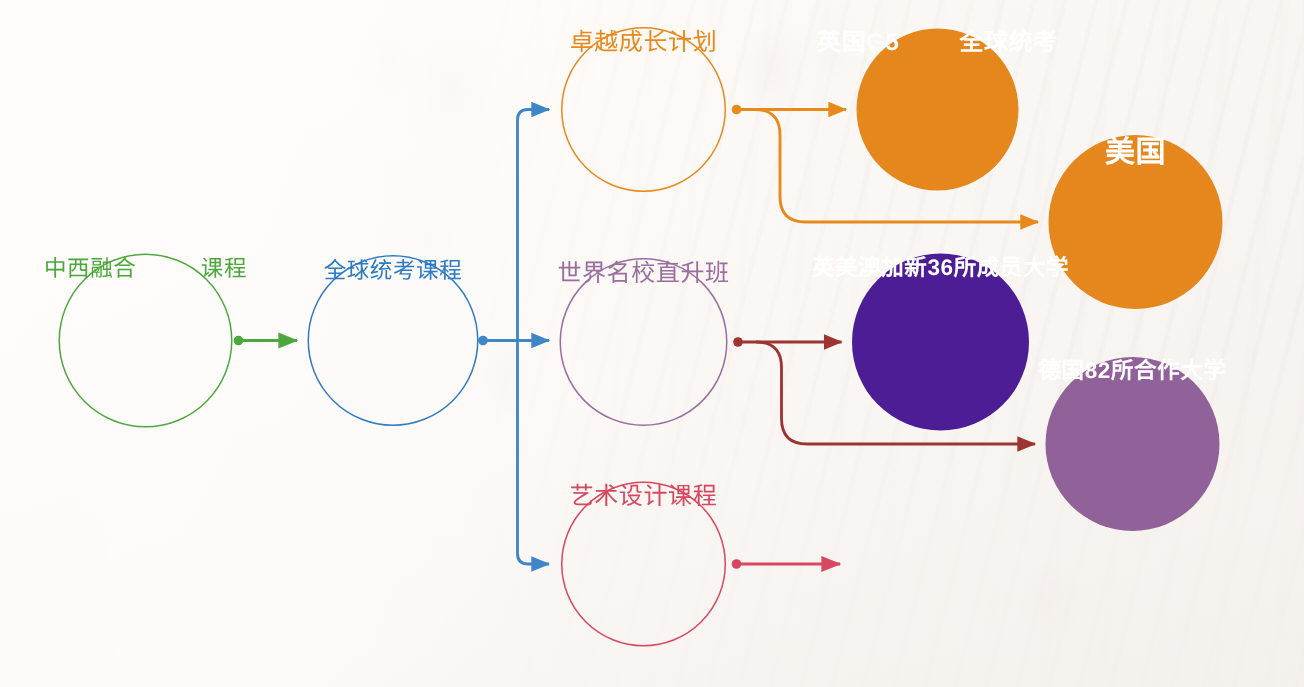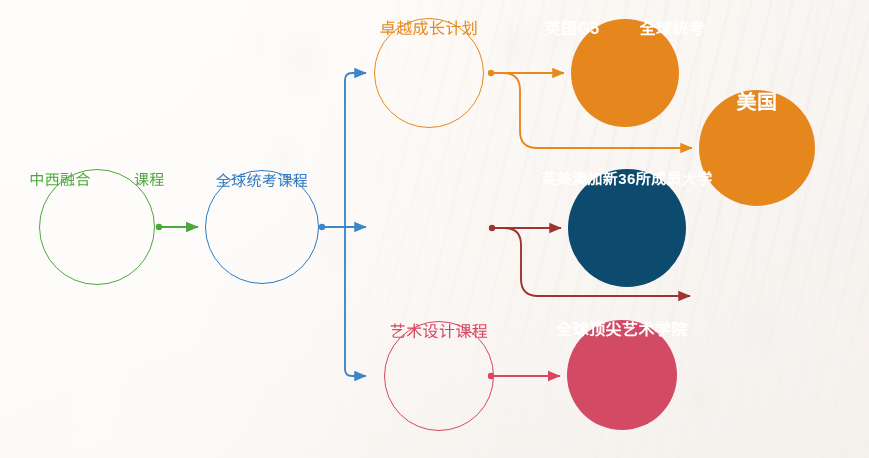--- a/index.html
+++ b/index.html
@@ -146,39 +146,43 @@
   <div class="node outline" id="n-exam" style="left: 205px; top: 170px; width: 114px; height: 114px; font-size: 15px; border: 1.9px solid rgb(46, 123, 196); color: rgb(46, 123, 196);">
     <span class="ln">全球统考</span>
     <span class="ln">课程</span>
   </div>
 
   <div class="node outline" id="n-track-excellence" style="left: 374px; top: 18px; width: 110px; height: 110px; font-size: 16px; border: 1.9px solid rgb(232, 137, 28); color: rgb(232, 137, 28);">
     <span class="ln">卓越成长</span>
     <span class="ln">计划</span>
   </div>
 
+  <div class="node outline" id="n-track-direct" style="left: 373px; top: 172px; width: 112px; height: 112px; font-size: 16px; border: 1.9px solid rgb(155, 110, 158); color: rgb(155, 110, 158);">
+    <span class="ln">世界名校</span>
+    <span class="ln">直升班</span>
+  </div>
 
-  <div class="node outline" id="n-track-art" style="left: 384px; top: 321px; width: 110px; height: 110px; font-size: 16px; border: 1.9px solid rgb(216, 70, 95); color: rgb(216, 70, 95);">
+  <div class="node outline" id="n-track-art" style="left: 374px; top: 321px; width: 110px; height: 110px; font-size: 16px; border: 1.9px solid rgb(216, 70, 95); color: rgb(216, 70, 95);">
     <span class="ln">艺术设计</span>
     <span class="ln">课程</span>
   </div>
 
   <div class="node solid" id="n-dest-uk" style="left: 571px; top: 19px; width: 108px; height: 108px; font-size: 16px; background: rgb(229, 135, 28); color: rgb(255, 255, 255); gap: 40px;">
     <span class="ln">英国G5</span>
     <span class="ln">全球统考</span>
   </div>
 
   <div class="node solid" id="n-dest-us" style="left: 699px; top: 90px; width: 116px; height: 116px; font-size: 20px; background: rgb(229, 135, 28); color: rgb(255, 255, 255);">
     <span class="ln">美国</span>
   </div>
 
-  <div class="node solid" id="n-dest-alliance" style="left: 568px; top: 169px; width: 118px; height: 118px; font-size: 15px; background: #0c4a6e; color: rgb(255, 255, 255);">
+  <div class="node solid" id="n-dest-alliance" style="left: 568px; top: 169px; width: 118px; height: 118px; font-size: 15px; background: #4c1d95; color: rgb(255, 255, 255);">
     <span class="ln">英美澳加新</span>
     <span class="ln">36所成员大学</span>
   </div>
 
+  <div class="node solid" id="n-dest-germany" style="left: 697px; top: 238px; width: 116px; height: 116px; font-size: 15px; background: rgb(145, 97, 154); color: rgb(255, 255, 255);">
+    <span class="ln">德国</span>
+    <span class="ln">82所合作大学</span>
+  </div>
 
-  <div class="node solid" id="n-dest-art" style="left: 567px; top: 320px; width: 110px; height: 110px; font-size: 16px; background: rgb(210, 74, 99); color: rgb(255, 255, 255);">
-    <span class="ln">全球顶尖</span>
-    <span class="ln">艺术学院</span>
-  </div>
 
 </div>
 
 </body></html>

